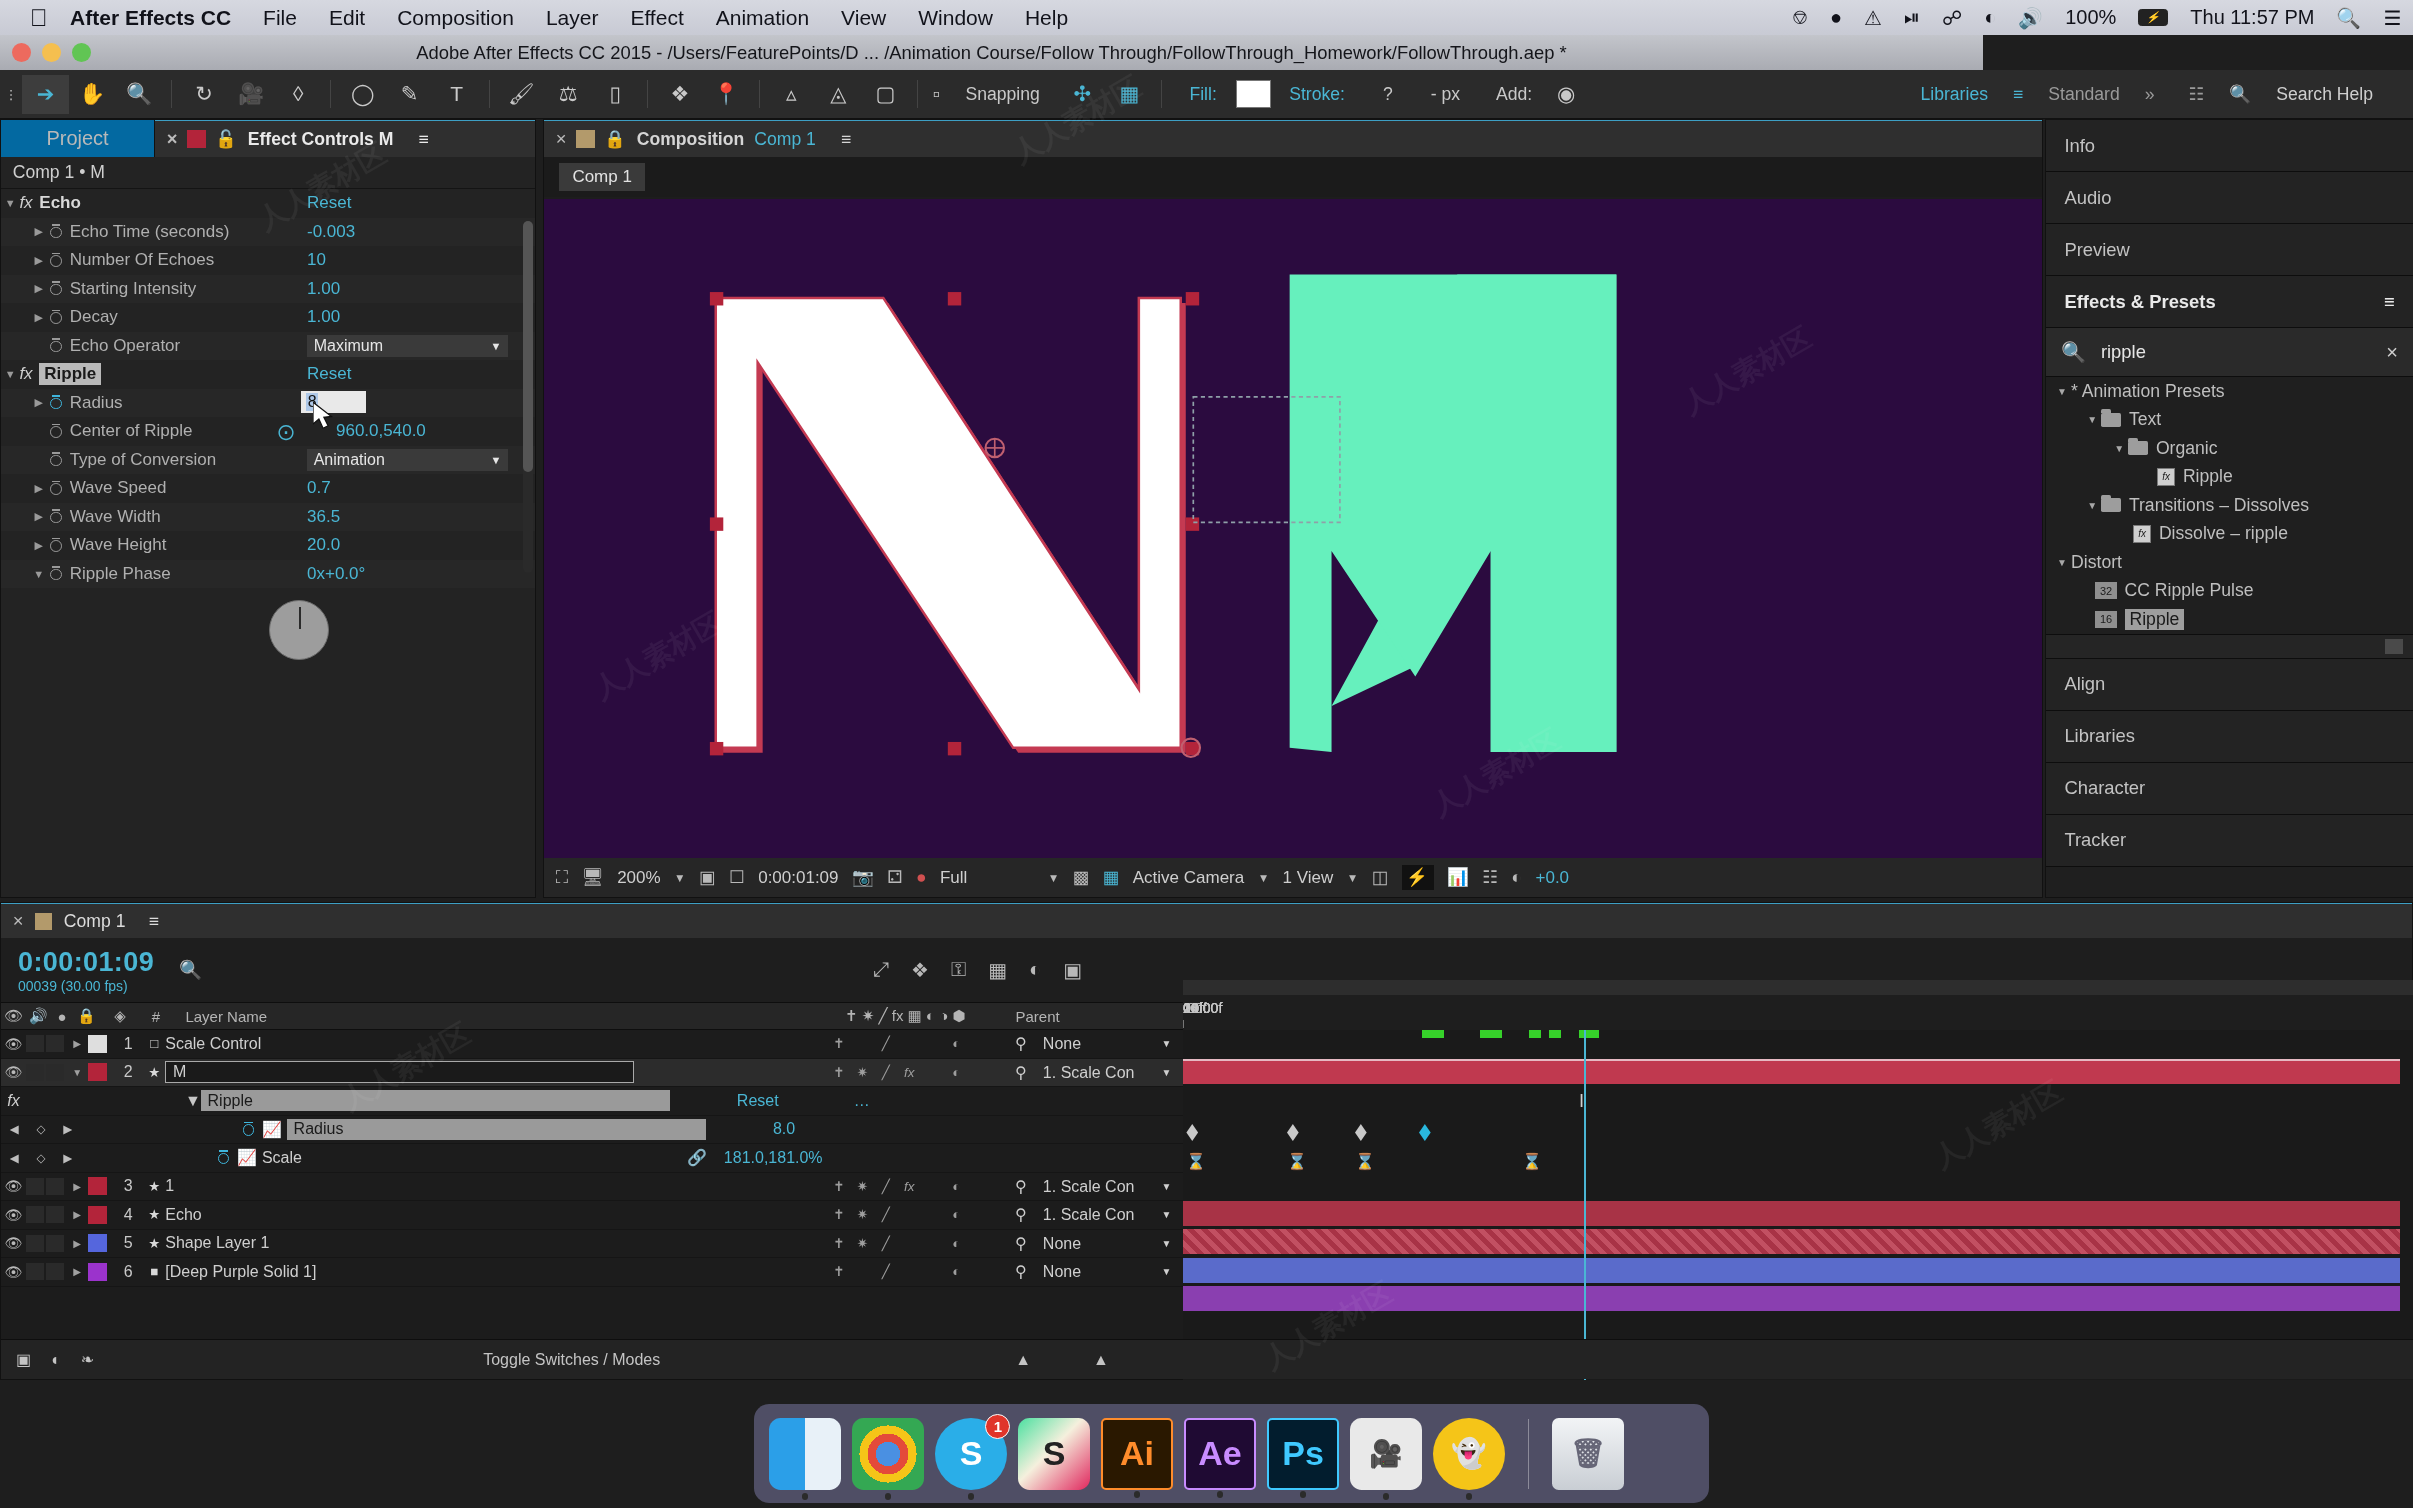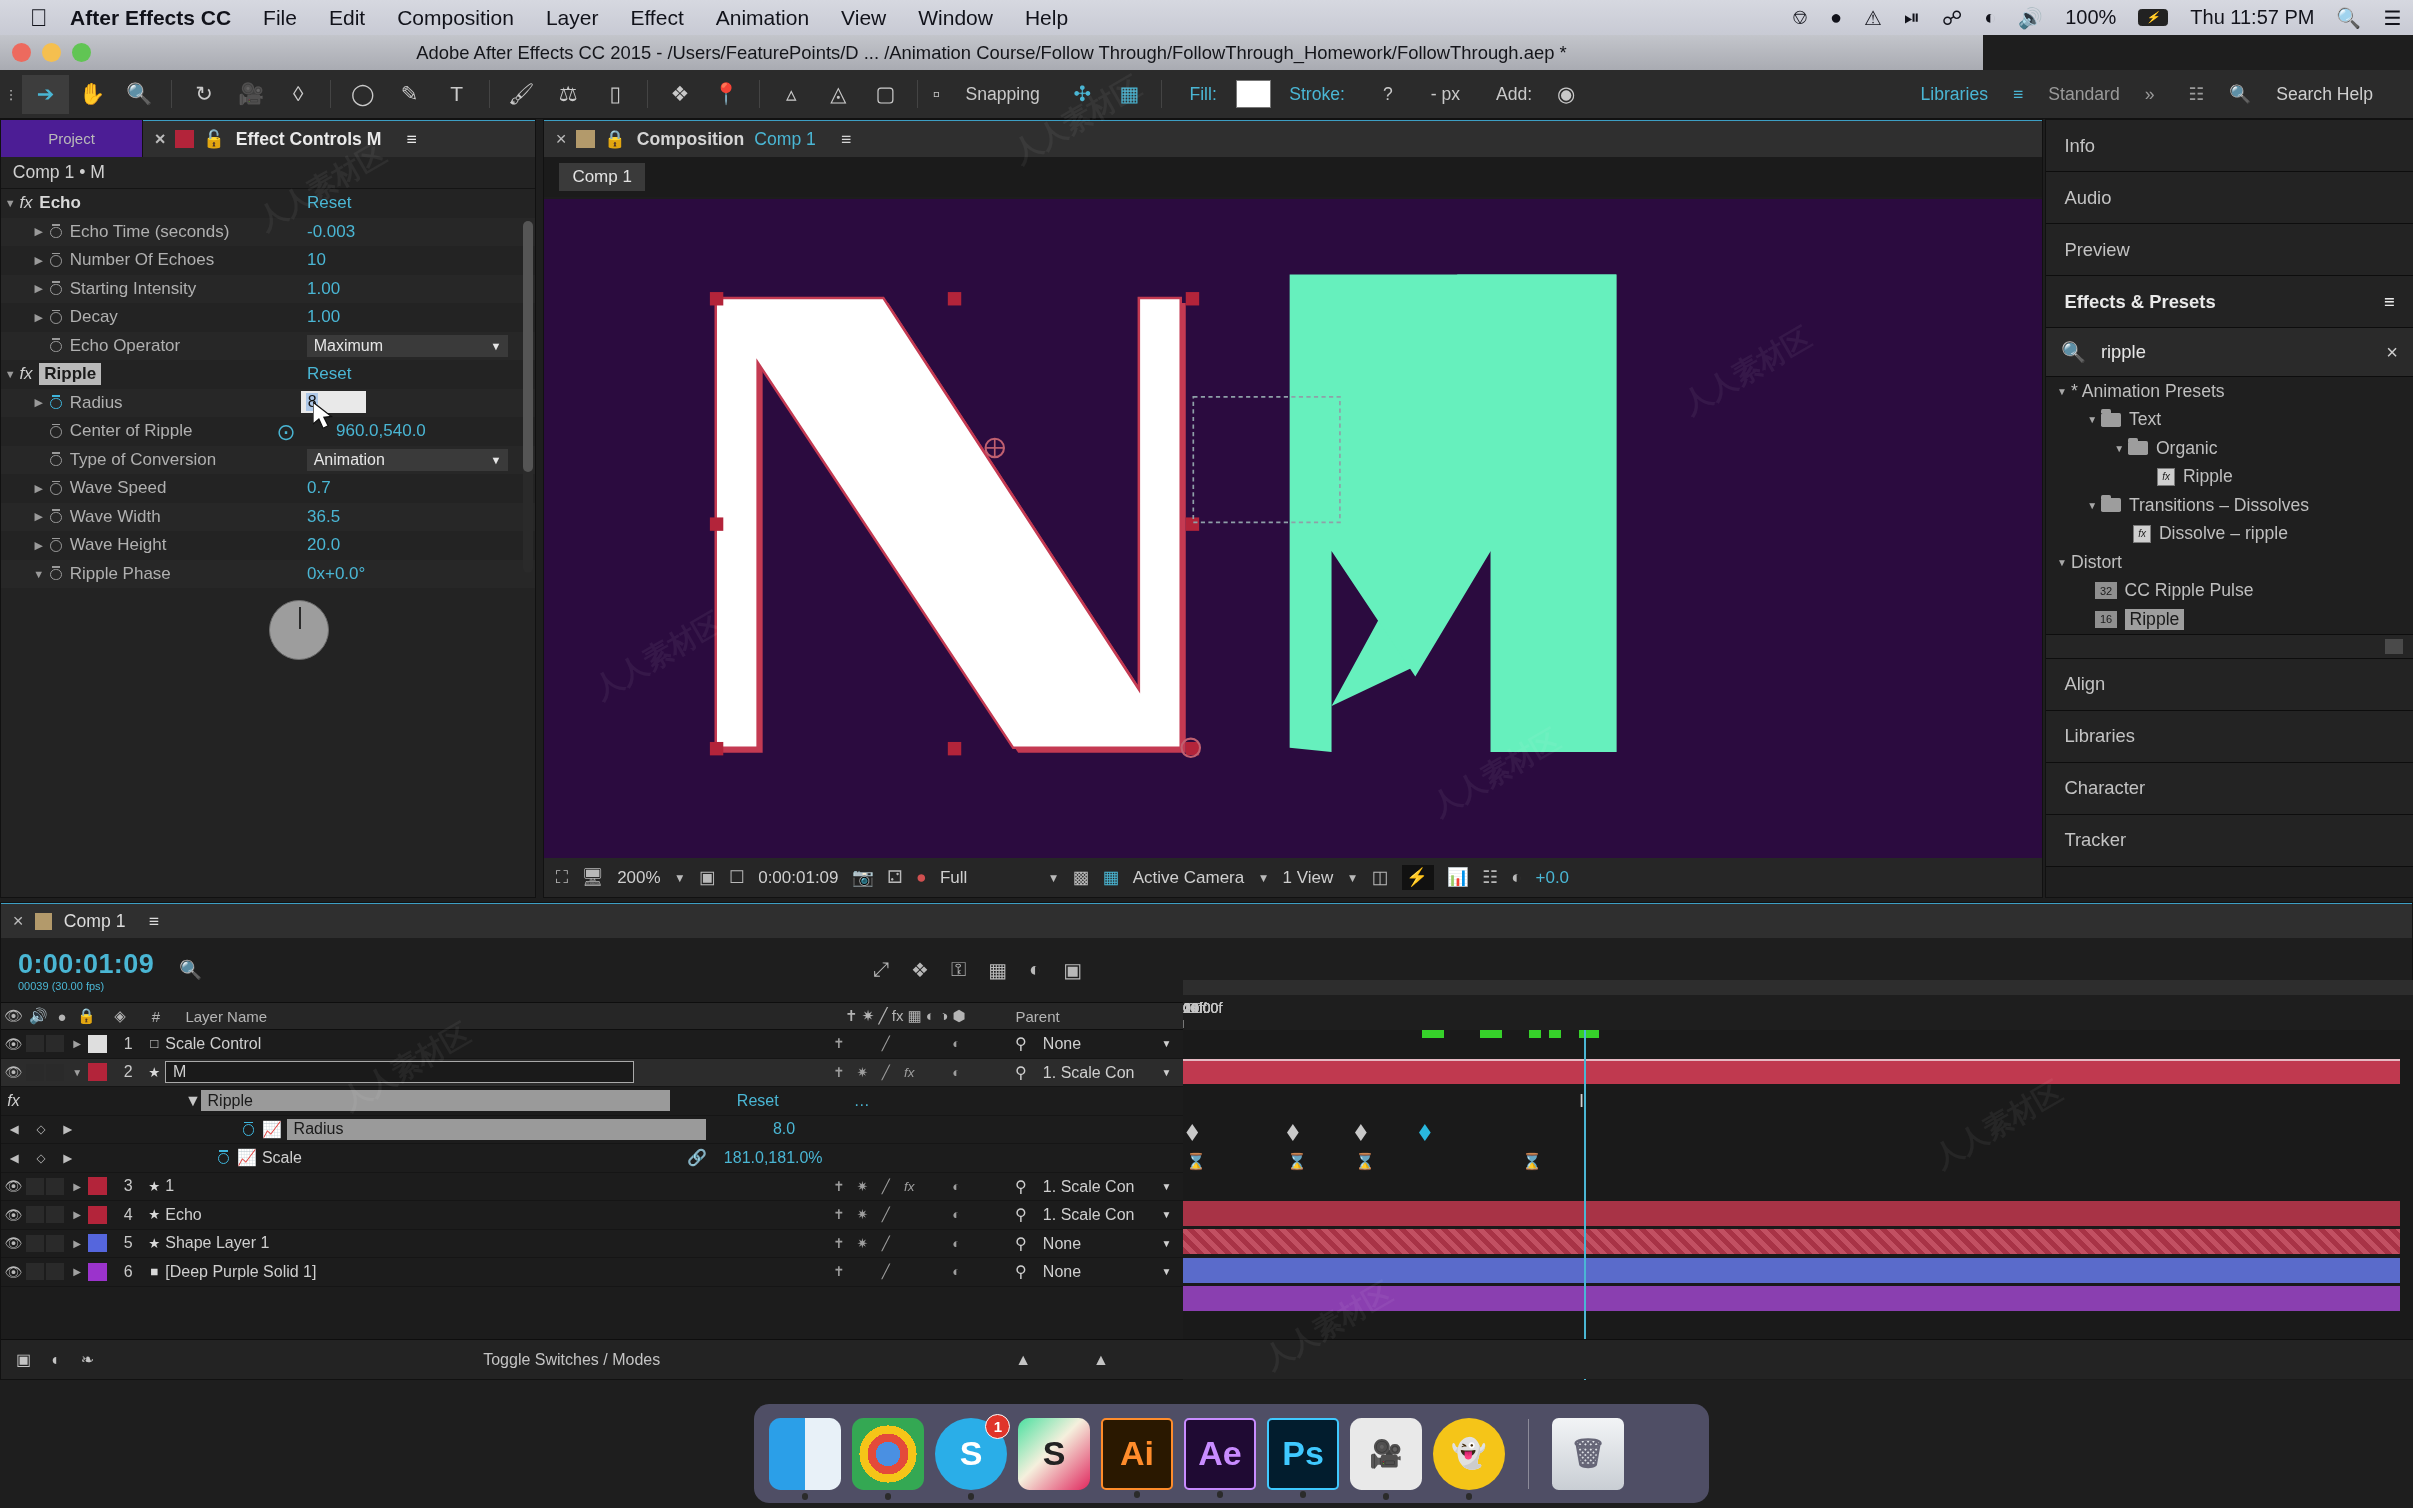--- a/index.html
+++ b/index.html
@@ -41,22 +41,22 @@
   #toolbar .right { margin-left:auto; display:flex; align-items:center; padding-right:15px; }
   .ws { color:#9a9a9a; margin-right:25px; font-size:17.6px; }
   .ws.sel { color:#4ab6d4; }
 
   
   .panel { position:absolute; background:#1f1f1f; border:0.8px solid #111; }
 
   
   #fxpanel { left:0; top:119px; width:536px; height:779px; background:#232323; }
   #fxhdr { height:37px; display:flex; align-items:center; background:#1b1b1b; }
-  #fxhdr .t1 { width:142px; height:37px; display:flex; align-items:center; justify-content:center;
-     background:#4c1d95; color:#b9b9b9; font-size:15px; border-right:0.8px solid #111; }
+  #fxhdr .t1 { width:154px; height:37px; display:flex; align-items:center; justify-content:center;
+     background:#0369a1; color:#b9b9b9; font-size:20px; border-right:0.8px solid #111; }
   #fxhdr .t2 { flex:1; height:37px; display:flex; align-items:center; gap:10px;
      background:#2f2f2f; padding-left:11.7px; color:#eaeaea; font-size:17.6px; font-weight:bold;
      border-top:1.7px solid #3d9fc4;}
   .closex { color:#bbb; font-size:18.4px; }
   .redsw { width:18.4px; height:18.4px; background:#b3243a; display:inline-block; }
   #fxcomp { height:32px; display:flex; align-items:center; padding-left:11.7px;
      font-size:17.6px; color:#cfcfcf; background:#232323; border-bottom:0.8px solid #141414; }
   .fxrow { height:28.5px; display:flex; align-items:center; font-size:17px; color:#b0b0b0;
      position:relative; }
   .fxrow.alt { background:#272727; }
@@ -131,21 +131,21 @@
 
   
   #timeline { left:0; top:902px; width:2413px; height:478px; background:#1c1c1c; }
   #tlhdr { height:35px; display:flex; align-items:center; gap:11.7px; padding-left:11.7px;
      background:#2f2f2f; color:#dcdcdc; font-size:17.6px; border-top:1.7px solid #3d9fc4; }
   #tlhdr .tan { width:17px; height:17px; background:#b39a6b; }
   #tltop { height:65px; display:flex; align-items:center; background:#1e1e1e;
      border-bottom:0.8px solid #0e0e0e; position:relative; }
   #tcode { margin-left:17px; }
   #tcode .big { color:#4ab6d4; font-size:27px; font-weight:bold; letter-spacing:0.4px; }
-  #tcode .small { color:#4ab6d4; font-size:11px; }
+  #tcode .small { color:#4ab6d4; font-size:14px; }
   #tsearch { margin-left:25px; color:#a9a9a9; font-size:18.4px; }
   #tlicons { position:absolute; left:872px; display:flex; gap:22px; color:#b8b8b8; font-size:20px; }
   #colhdr { height:27px; background:#262626; display:flex; align-items:center;
      color:#b4b4b4; font-size:15px; border-bottom:0.8px solid #0e0e0e; }
   .layers { position:absolute; left:0; top:127px; width:1182px; }
   .lrow { height:28.5px; display:flex; align-items:center; font-size:16px; color:#cfcfcf;
      border-bottom:0.8px solid #151515; }
   .lrow .eye { width:25px; text-align:center; color:#b9b9b9; font-size:14.2px; }
   .lrow .cbox { width:18.4px; height:17px; background:#2a2a2a; margin-right:1.7px; }
   .lrow .disc { width:22px; text-align:center; color:#a0a0a0; font-size:10px; }

